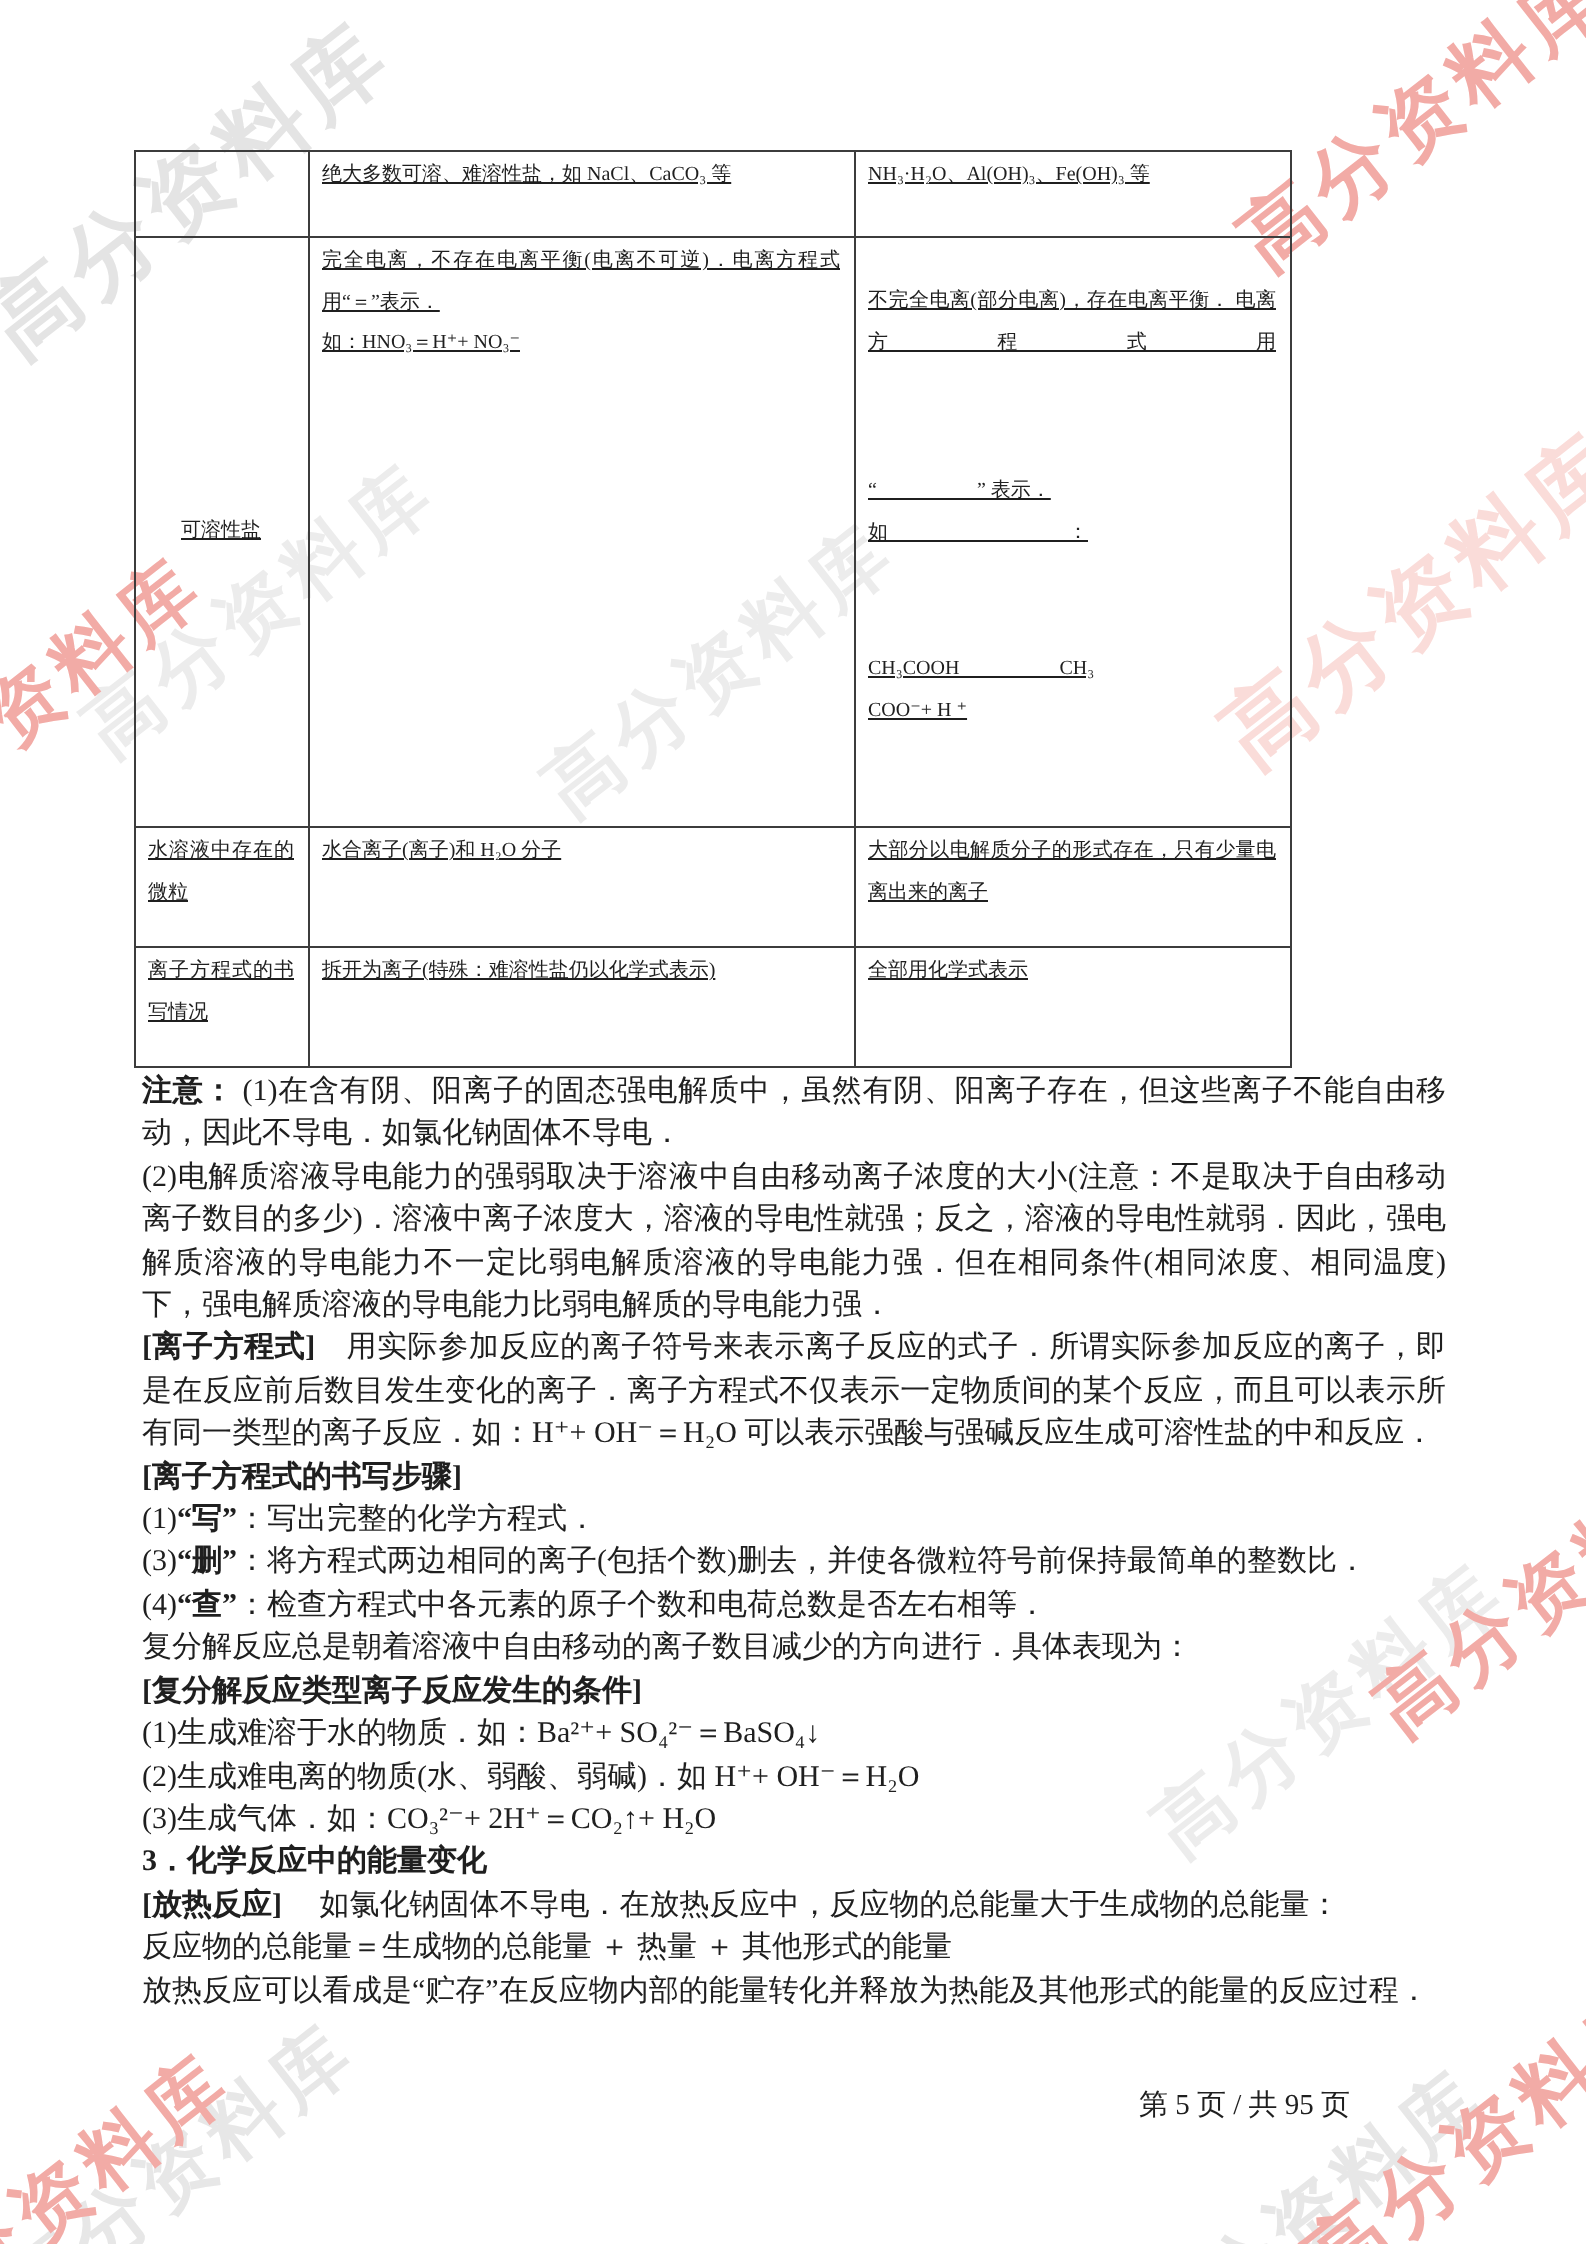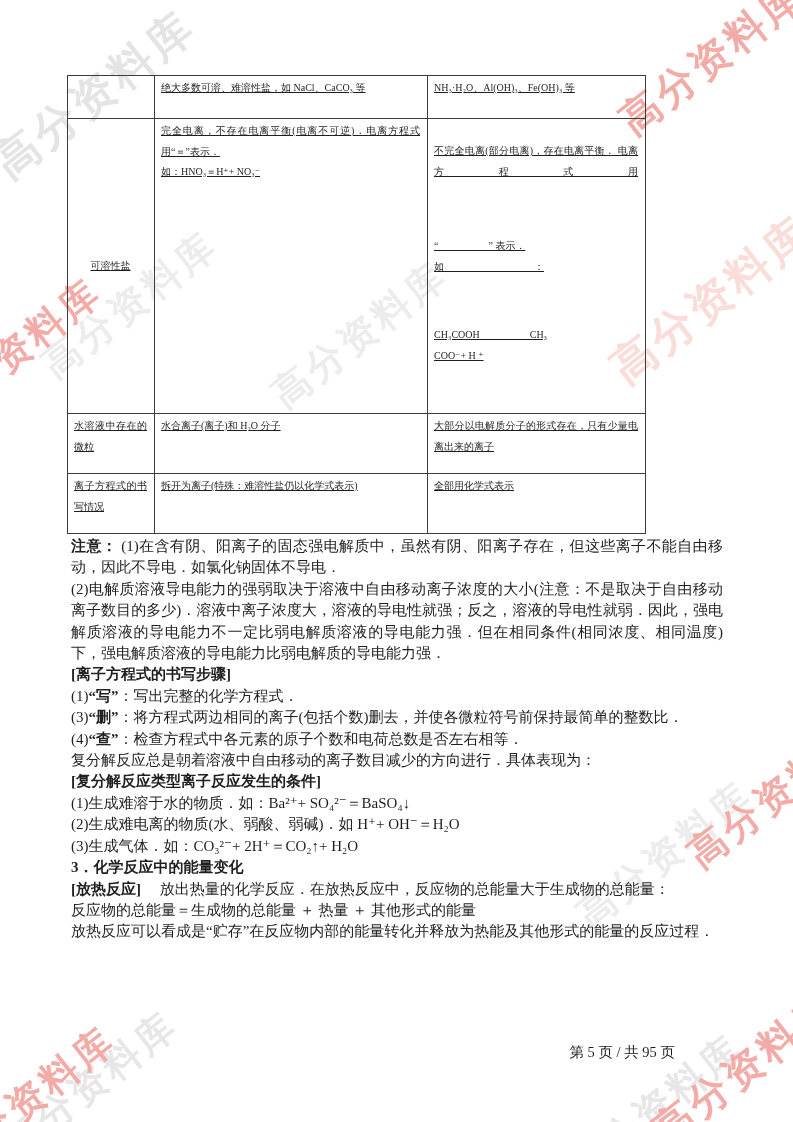--- a/index.html
+++ b/index.html
@@ -119,30 +119,31 @@
       <td class="c1 cell-just">离子方程式的书写情况</td>
       <td class="c2 cell-just">拆开为离子(特殊：难溶性盐仍以化学式表示)</td>
       <td class="c3">全部用化学式表示</td>
     </tr>
   </tbody>
     </table>
 
   <div class="body-text">
       <p><span class="b">注意：</span><span>  (1)在含有阴、阳离子的固态强电解质中，虽然有阴、阳离子存在，但这些离子不能自由移动，因此不导电．如氯化钠固体不导电．</span></p>
       <p><span>(2)电解质溶液导电能力的强弱取决于溶液中自由移动离子浓度的大小(注意：不是取决于自由移动离子数目的多少)．溶液中离子浓度大，溶液的导电性就强；反之，溶液的导电性就弱．因此，强电解质溶液的导电能力不一定比弱电解质溶液的导电能力强．但在相同条件(相同浓度、相同温度)下，强电解质溶液的导电能力比弱电解质的导电能力强．</span></p>
+      <p><span class="b">[离子方程式]</span><span>　用实际参加反应的离子符号来表示离子反应的式子．所谓实际参加反应的离子，即是在反应前后数目发生变化的离子．离子方程式不仅表示一定物质间的某个反应，而且可以表示所有同一类型的离子反应．如：H⁺+ OH⁻＝H₂O 可以表示强酸与强碱反应生成可溶性盐的中和反应．</span></p>
       <p><span class="b">[离子方程式的书写步骤]</span></p>
       <p><span>(1)</span><span class="b">“写”</span><span>：写出完整的化学方程式．</span></p>
       <p><span>(3)</span><span class="b">“删”</span><span>：将方程式两边相同的离子(包括个数)删去，并使各微粒符号前保持最简单的整数比．</span></p>
       <p><span>(4)</span><span class="b">“查”</span><span>：检查方程式中各元素的原子个数和电荷总数是否左右相等．</span></p>
       <p><span>复分解反应总是朝着溶液中自由移动的离子数目减少的方向进行．具体表现为：</span></p>
       <p><span class="b">[复分解反应类型离子反应发生的条件]</span></p>
       <p><span>(1)生成难溶于水的物质．如：Ba²⁺+ SO₄²⁻＝BaSO₄↓</span></p>
       <p><span>(2)生成难电离的物质(水、弱酸、弱碱)．如 H⁺+ OH⁻＝H₂O</span></p>
       <p><span>(3)生成气体．如：CO₃²⁻+ 2H⁺＝CO₂↑+ H₂O</span></p>
       <p><span class="b">3．化学反应中的能量变化</span></p>
-      <p><span class="b">[放热反应]</span><span>　 放出热量的化学反应．在放热反应中，反应物的总能量大于生成物的总能量：</span></p>
+      <p><span class="b">[放热反应]</span><span>　 如氯化钠固体不导电．在放热反应中，反应物的总能量大于生成物的总能量：</span></p>
       <p><span>反应物的总能量＝生成物的总能量 ＋ 热量 ＋ 其他形式的能量</span></p>
       <p><span>放热反应可以看成是“贮存”在反应物内部的能量转化并释放为热能及其他形式的能量的反应过程．</span></p>
     </div>
 
   <div class="footer">第 5 页 / 共 95 页</div>
 
 </div>
 
 </body></html>

